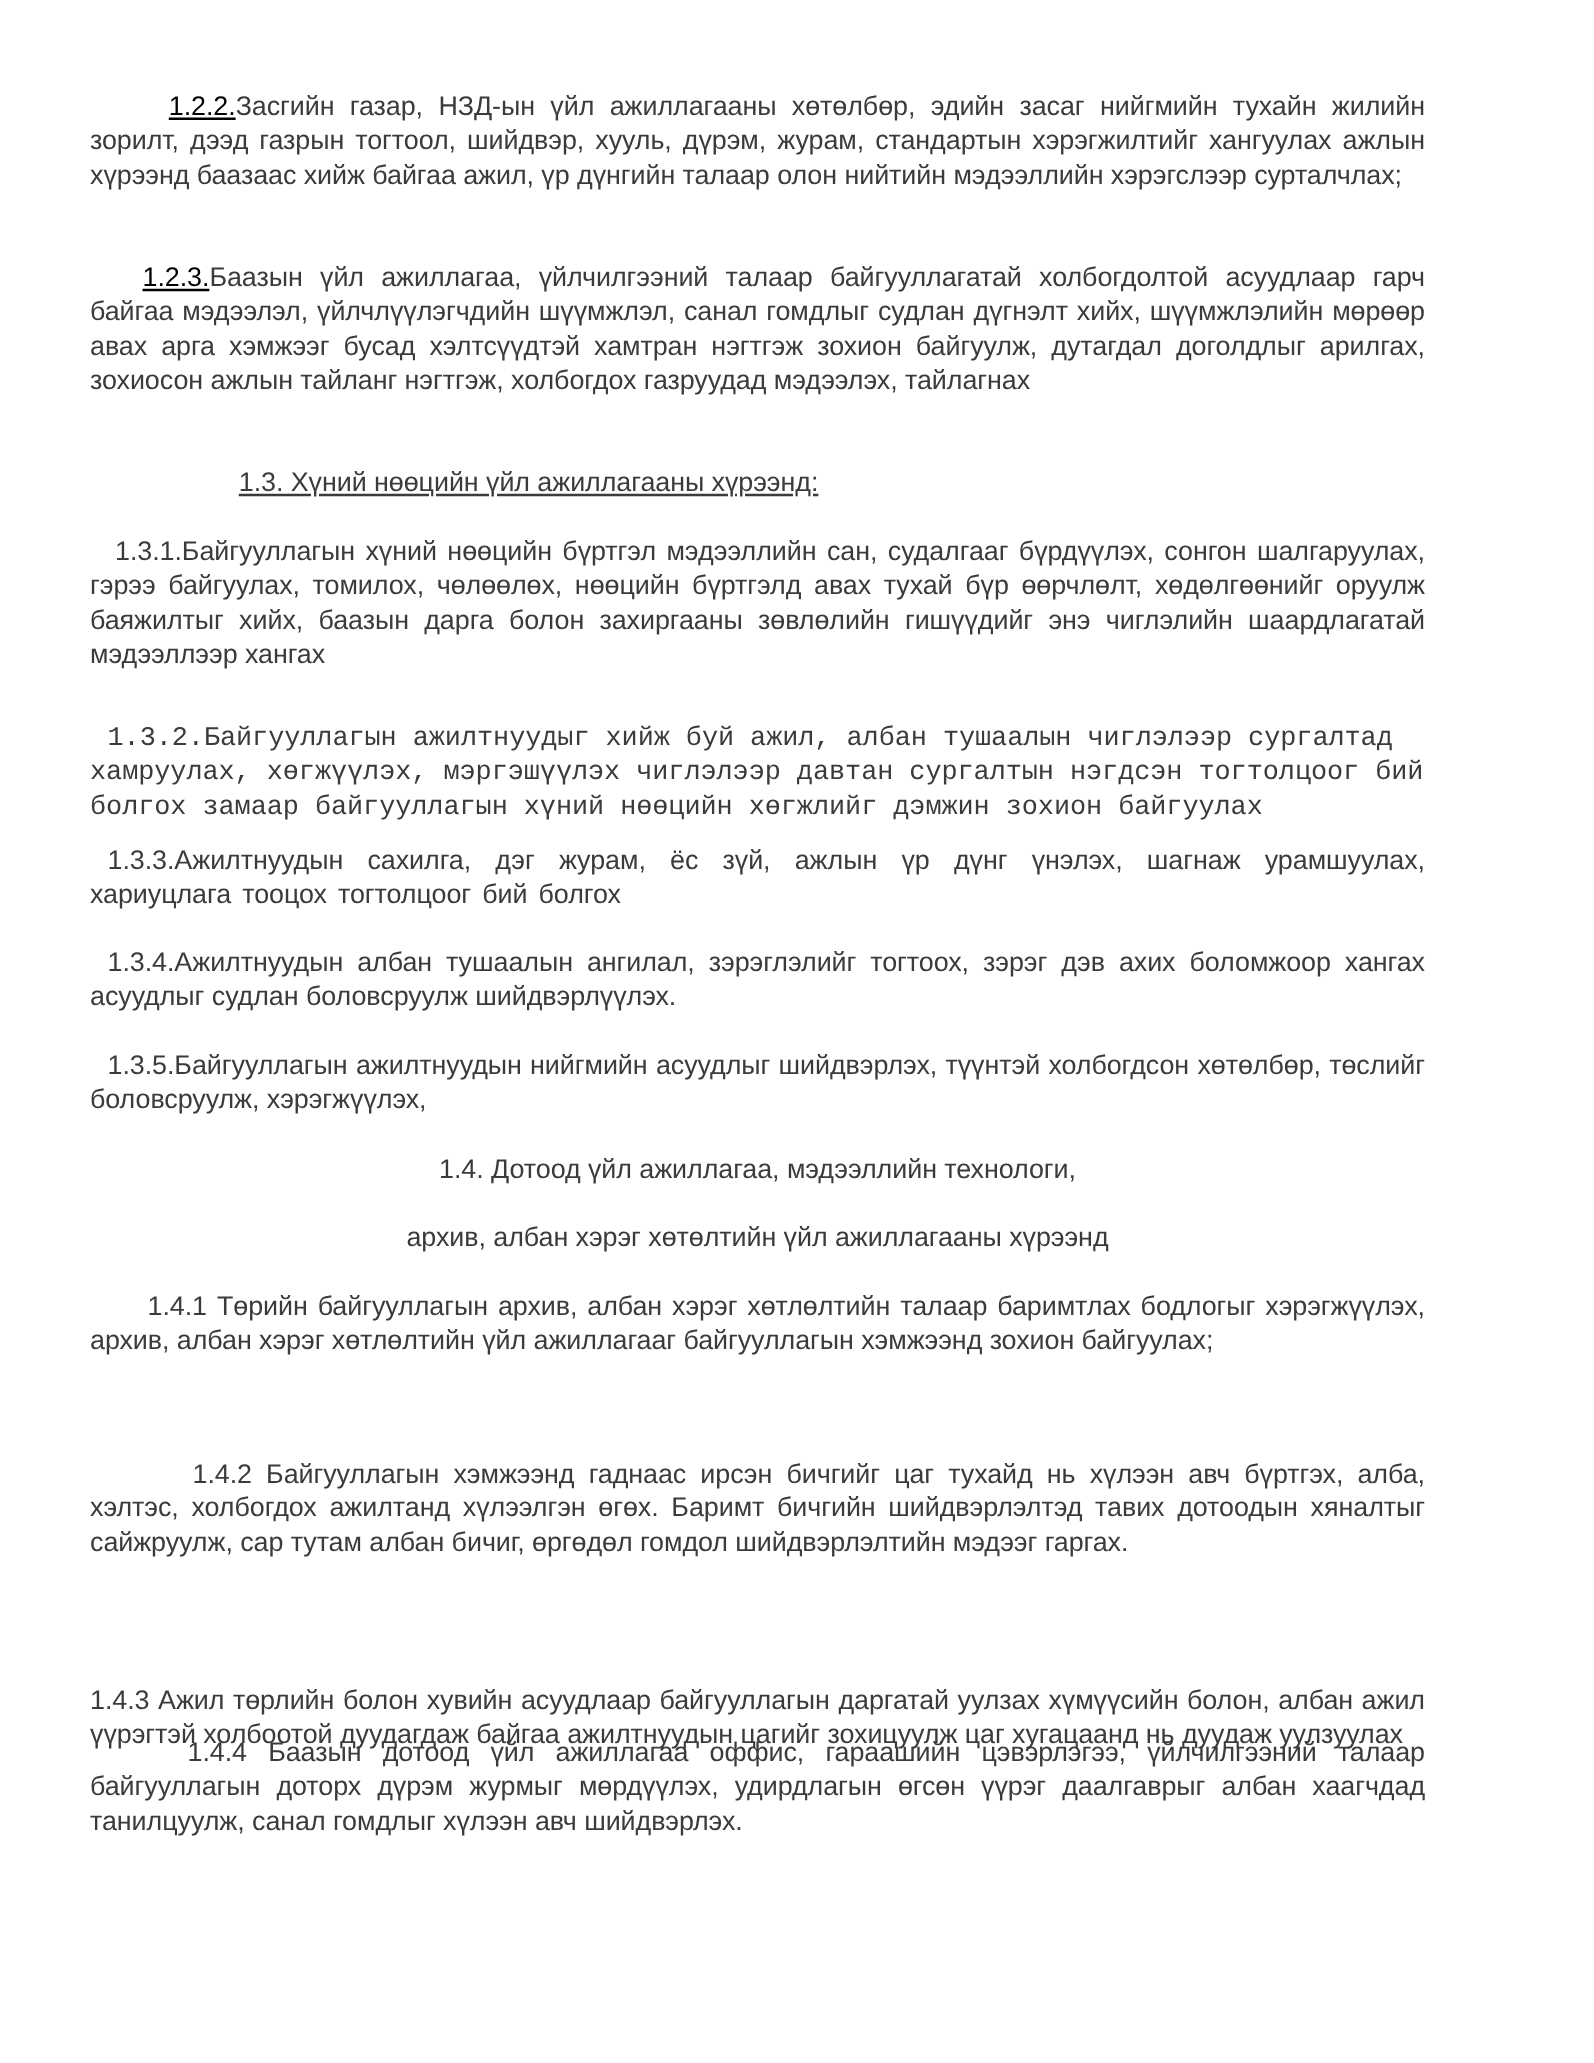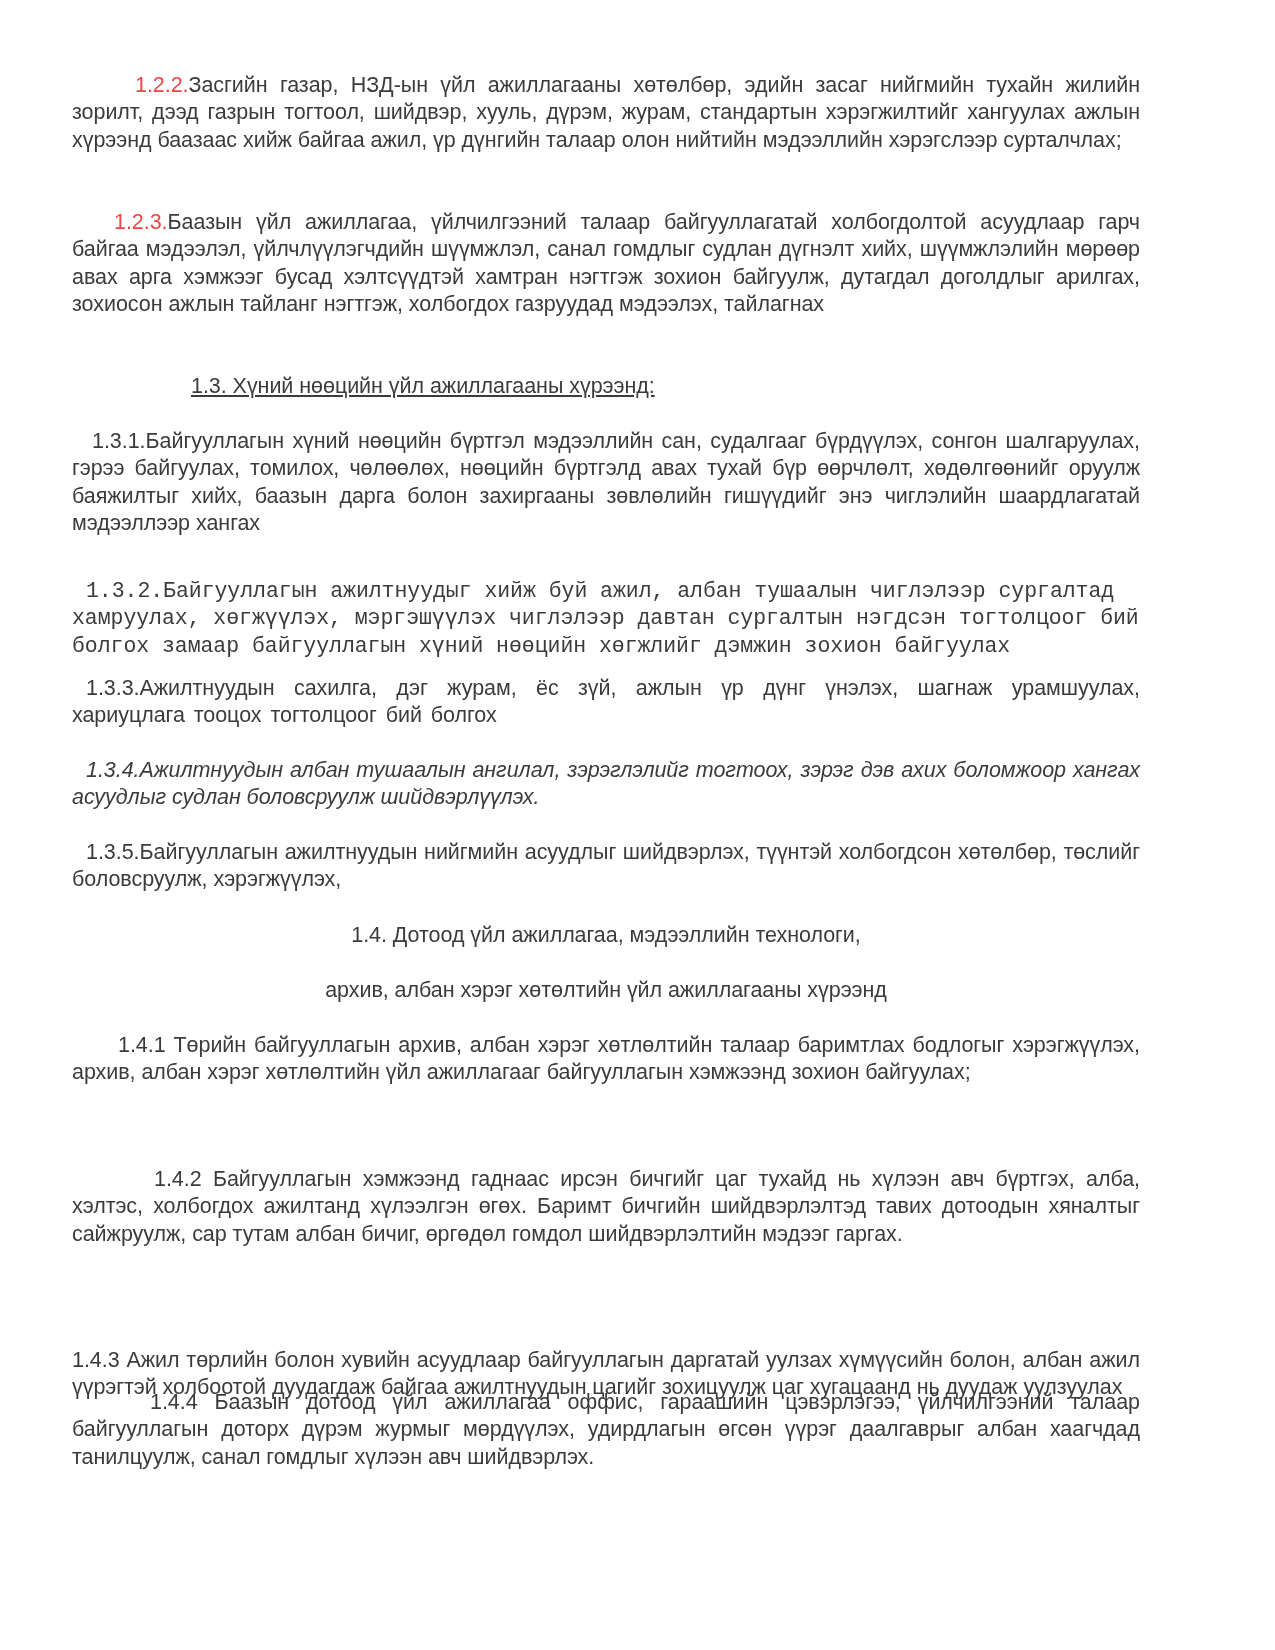--- a/index.html
+++ b/index.html
@@ -21,21 +21,21 @@
       top: 72px;
       width: 1068px;
     }
     .para {
       font-size: 21.5px;
       line-height: 27.4px;
       text-align: justify;
       margin: 0;
       letter-spacing: -0.05px;
     }
-    .num-blue { color: #ef4444; }
+    .num-blue { color: #000000; text-decoration: underline; }
     .center {
       text-align: center;
     }
     .block { position: absolute; left: 0; width: 1068px; }
   </style>
 </head>
 <body>
 
 <div class="page">
 
@@ -57,21 +57,21 @@
 
   <div class="block" style="top:506px;font-family:Liberation Mono, monospace;">
     <p class="para" style="text-indent:14px; text-align:left;">1.3.2.Байгууллагын ажилтнуудыг хийж буй ажил, албан тушаалын чиглэлээр сургалтад хамруулах, хөгжүүлэх, мэргэшүүлэх чиглэлээр давтан сургалтын нэгдсэн тогтолцоог бий болгох замаар байгууллагын хүний нөөцийн хөгжлийг дэмжин зохион байгуулах</p>
   </div>
 
   <div class="block" style="top:603px;">
     <p class="para" style="text-indent:14px; word-spacing:3px;">1.3.3.Ажилтнуудын сахилга, дэг журам, ёс зүй, ажлын үр дүнг үнэлэх, шагнаж урамшуулах, хариуцлага тооцох тогтолцоог бий болгох</p>
   </div>
 
   <div class="block" style="top:685px;">
-    <p class="para" style="text-indent:14px;font-style:italic;">1.3.4.Ажилтнуудын албан тушаалын ангилал, зэрэглэлийг тогтоох, зэрэг дэв ахих боломжоор хангах асуудлыг судлан боловсруулж шийдвэрлүүлэх.</p>
+    <p class="para" style="text-indent:14px;">1.3.4.Ажилтнуудын албан тушаалын ангилал, зэрэглэлийг тогтоох, зэрэг дэв ахих боломжоор хангах асуудлыг судлан боловсруулж шийдвэрлүүлэх.</p>
   </div>
 
   <div class="block" style="top:767px;">
     <p class="para" style="text-indent:14px;">1.3.5.Байгууллагын ажилтнуудын нийгмийн асуудлыг шийдвэрлэх, түүнтэй холбогдсон хөтөлбөр, төслийг боловсруулж, хэрэгжүүлэх,</p>
   </div>
 
   <div class="block" style="top:850px;">
     <p class="para center">1.4. Дотоод үйл ажиллагаа, мэдээллийн технологи,</p>
   </div>
 

